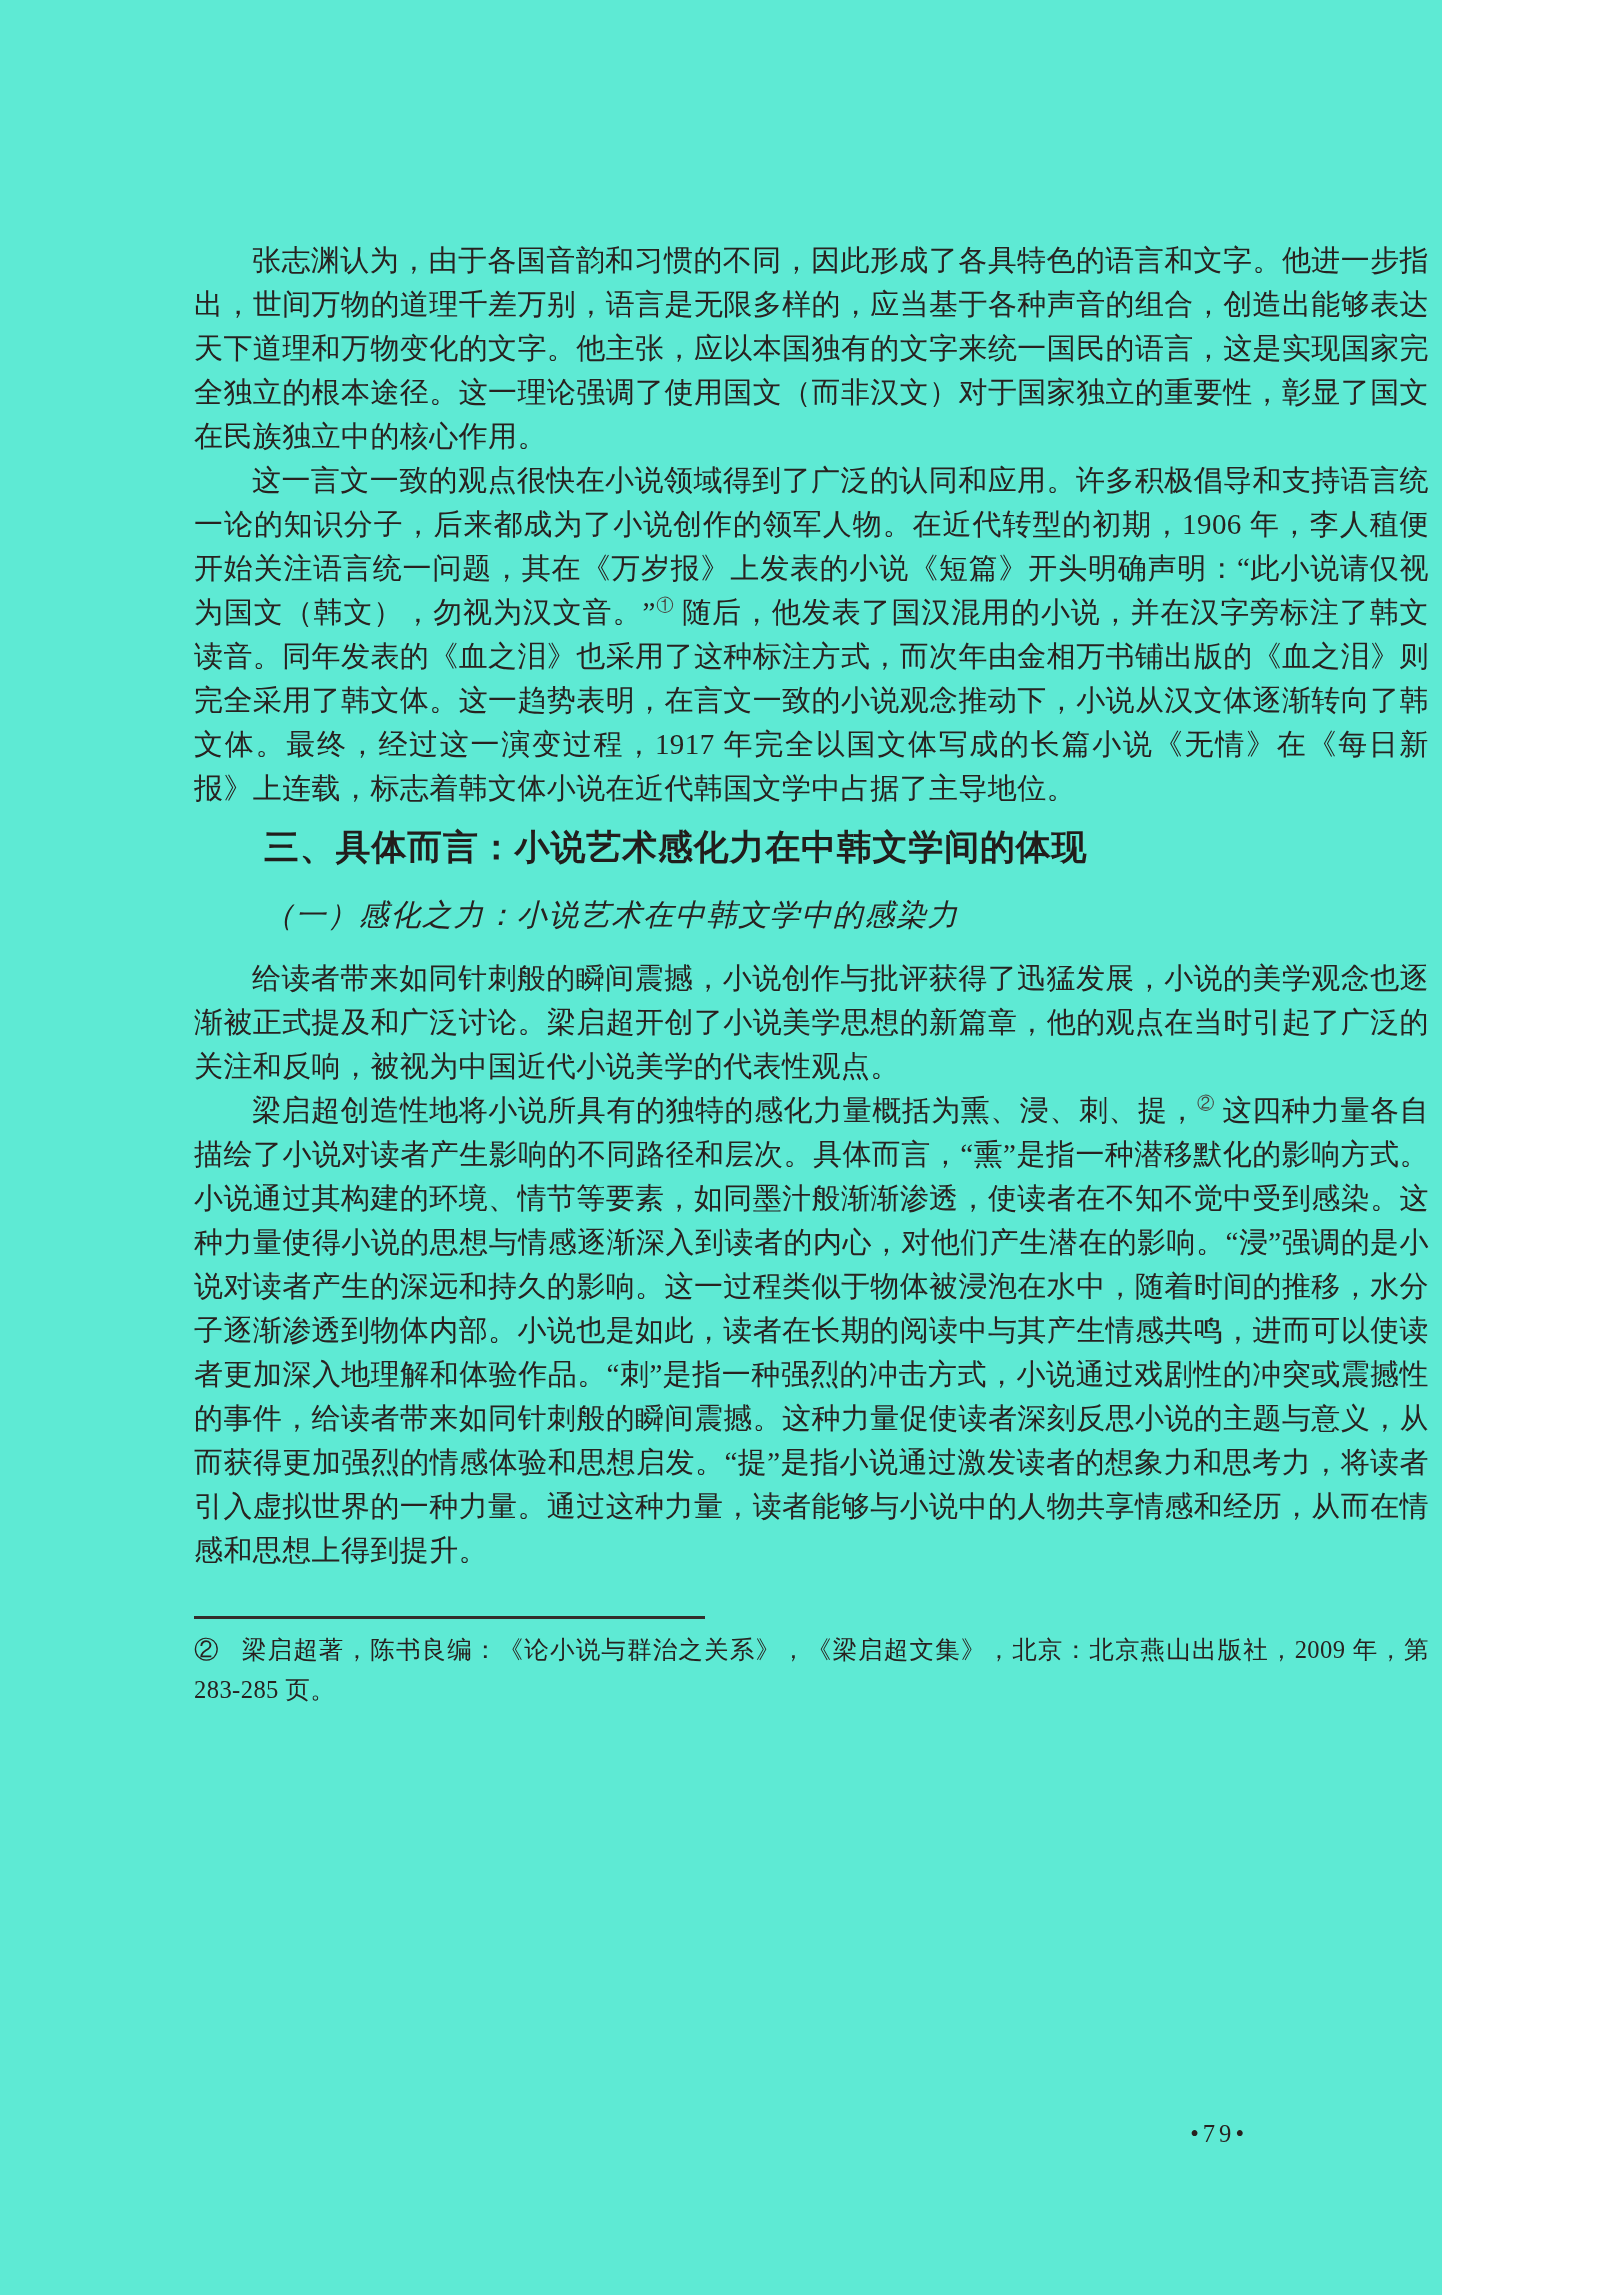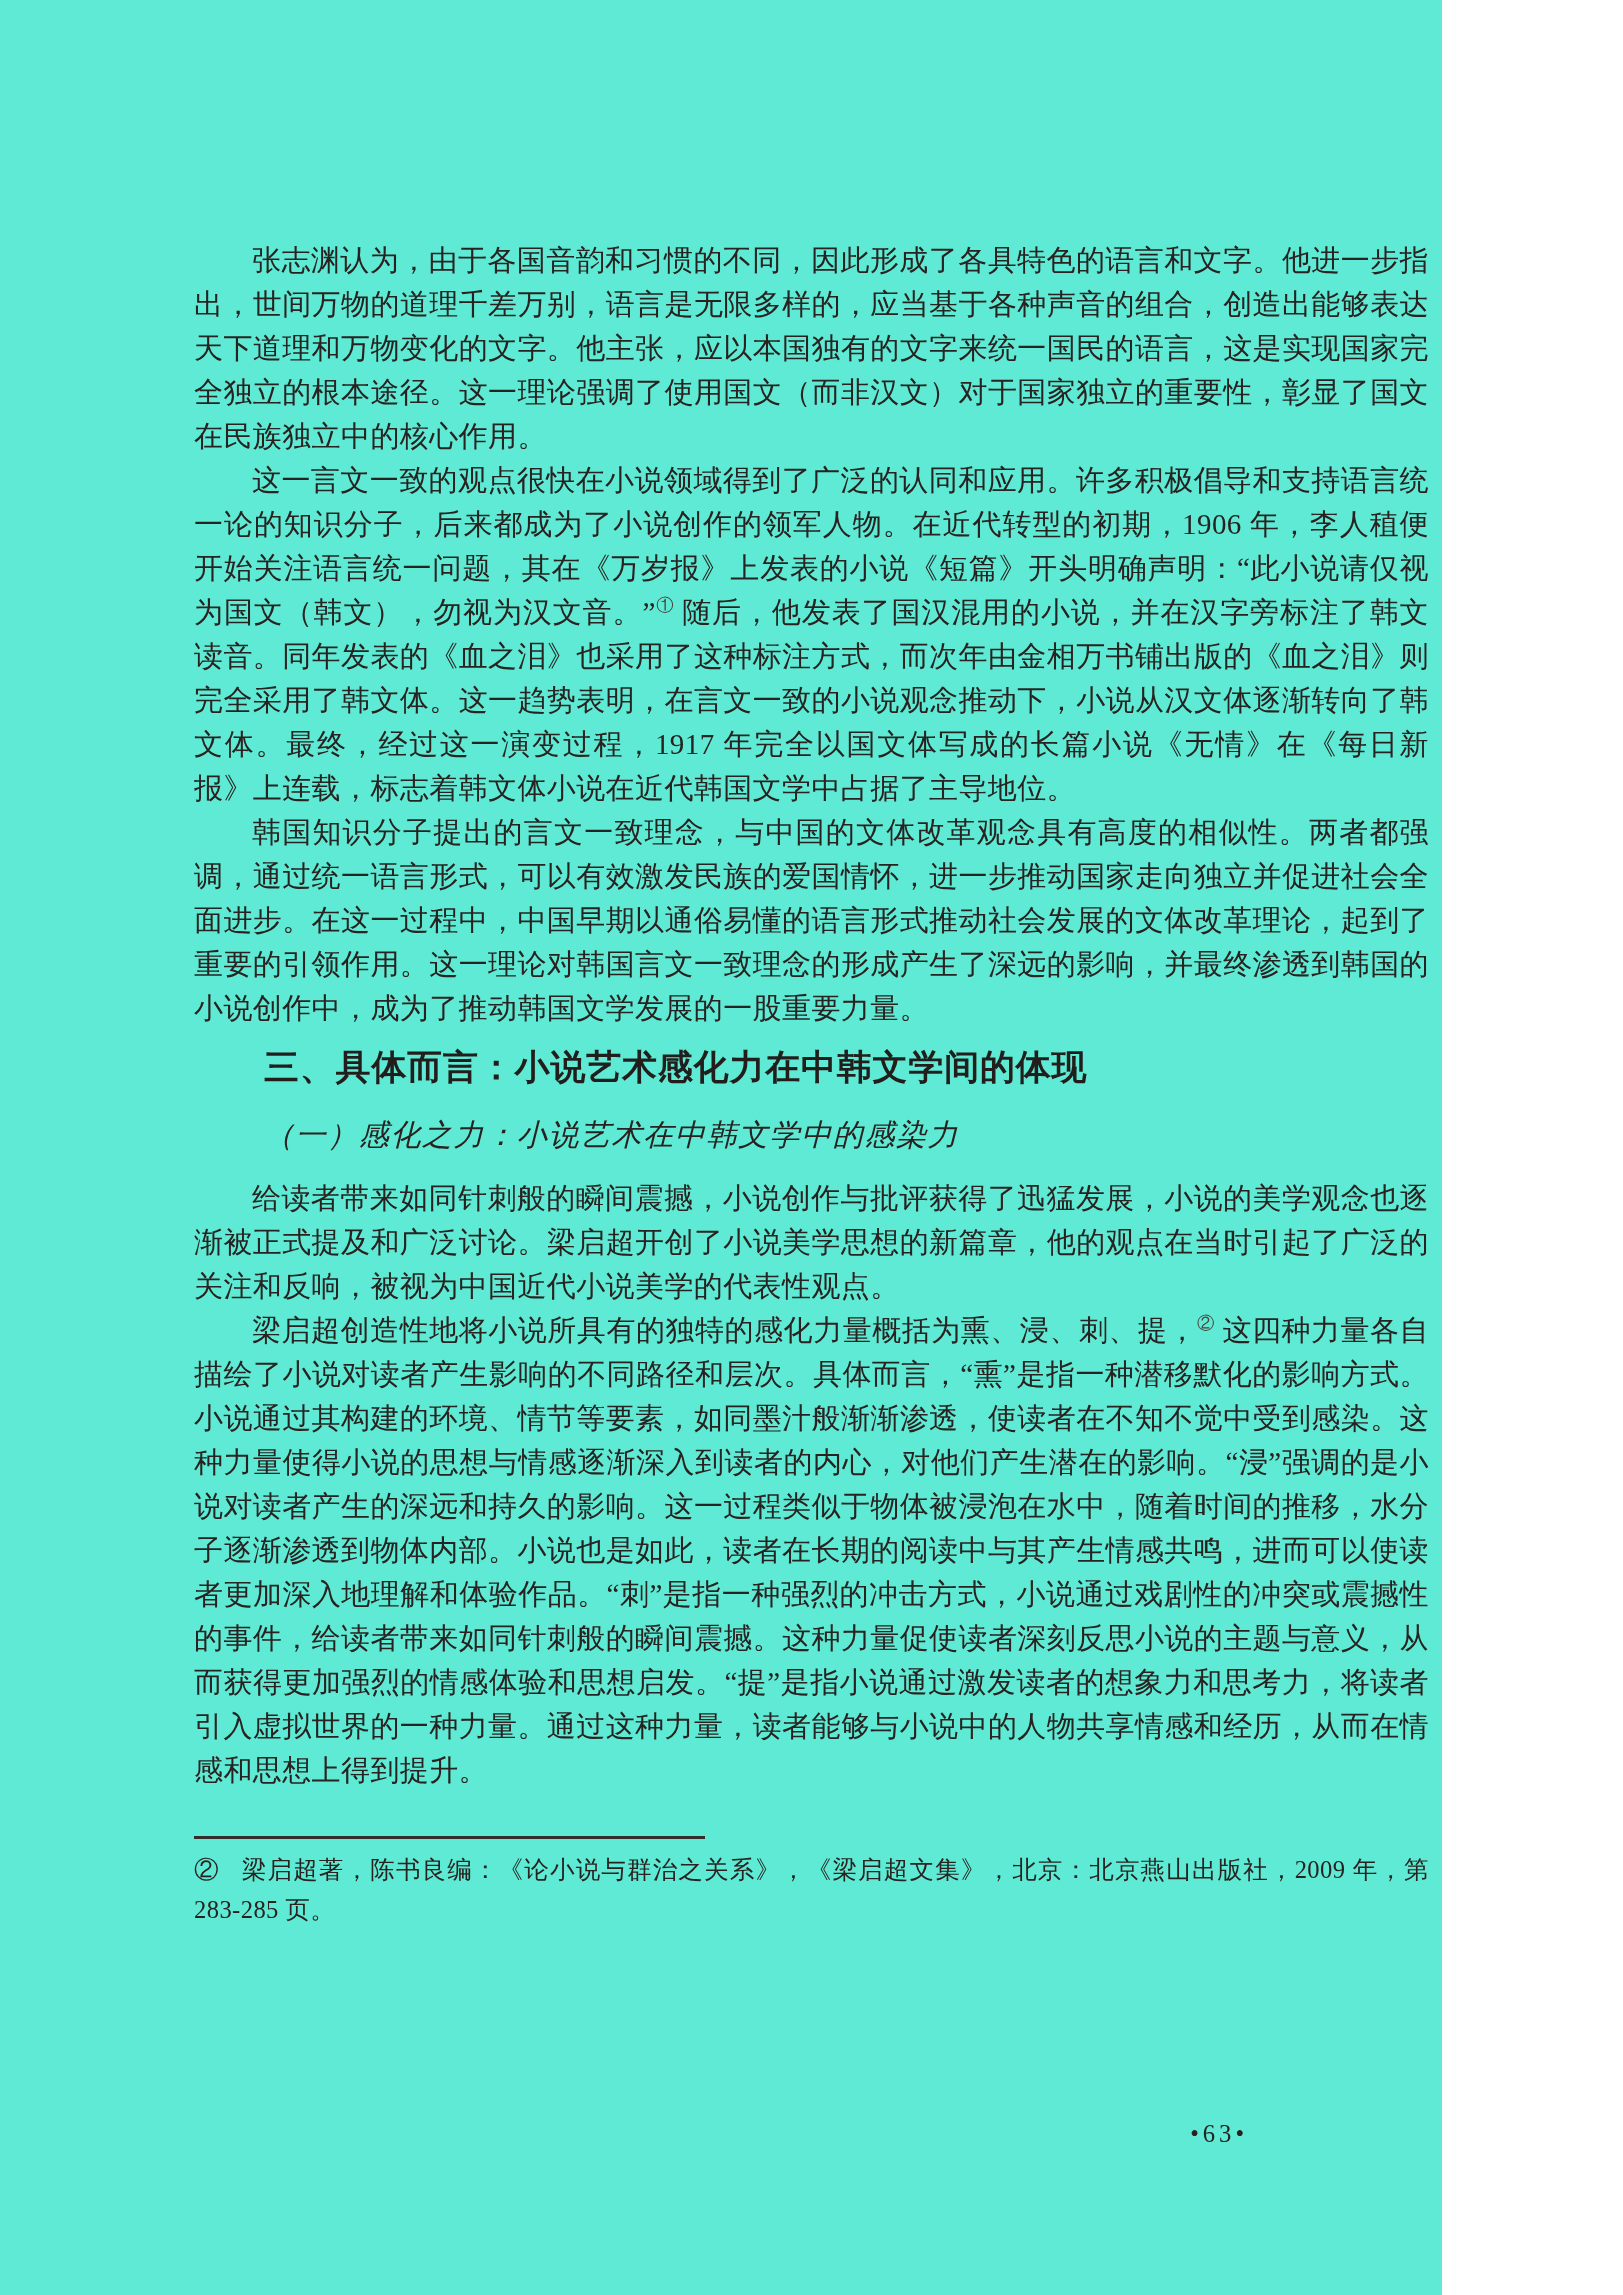--- a/index.html
+++ b/index.html
@@ -87,26 +87,25 @@
   }
 </style>
 </head>
 <body>
 
 <div class="page">
   <div class="content">
     <div>
         <p class="para">张志渊认为，由于各国音韵和习惯的不同，因此形成了各具特色的语言和文字。他进一步指出，世间万物的道理千差万别，语言是无限多样的，应当基于各种声音的组合，创造出能够表达天下道理和万物变化的文字。他主张，应以本国独有的文字来统一国民的语言，这是实现国家完全独立的根本途径。这一理论强调了使用国文（而非汉文）对于国家独立的重要性，彰显了国文在民族独立中的核心作用。</p>
         <p class="para">这一言文一致的观点很快在小说领域得到了广泛的认同和应用。许多积极倡导和支持语言统一论的知识分子，后来都成为了小说创作的领军人物。在近代转型的初期，1906 年，李人稙便开始关注语言统一问题，其在《万岁报》上发表的小说《短篇》开头明确声明：“此小说请仅视为国文（韩文），勿视为汉文音。”<sup class="fnref">①</sup> 随后，他发表了国汉混用的小说，并在汉字旁标注了韩文读音。同年发表的《血之泪》也采用了这种标注方式，而次年由金相万书铺出版的《血之泪》则完全采用了韩文体。这一趋势表明，在言文一致的小说观念推动下，小说从汉文体逐渐转向了韩文体。最终，经过这一演变过程，1917 年完全以国文体写成的长篇小说《无情》在《每日新报》上连载，标志着韩文体小说在近代韩国文学中占据了主导地位。</p>
-        <p class="para">韩国知识分子提出的言文一致理念，与中国的文体改革观念具有高度的相似性。两者都强调，通过统一语言形式，可以有效激发民族的爱国情怀，进一步推动国家走向独立并促进社会全面进步。在这一过程中，中国早期以通俗易懂的语言形式推动社会发展的文体改革理论，起到了重要的引领作用。这一理论对韩国言文一致理念的形成产生了深远的影响，并最终渗透到韩国的小说创作中，成为了推动韩国文学发展的一股重要力量。</p>
         <h2 class="heading">三、具体而言：小说艺术感化力在中韩文学间的体现</h2>
         <h3 class="subheading">（一）感化之力：小说艺术在中韩文学中的感染力</h3>
         <p class="para">给读者带来如同针刺般的瞬间震撼，小说创作与批评获得了迅猛发展，小说的美学观念也逐渐被正式提及和广泛讨论。梁启超开创了小说美学思想的新篇章，他的观点在当时引起了广泛的关注和反响，被视为中国近代小说美学的代表性观点。</p>
         <p class="para">梁启超创造性地将小说所具有的独特的感化力量概括为熏、浸、刺、提，<sup class="fnref">②</sup> 这四种力量各自描绘了小说对读者产生影响的不同路径和层次。具体而言，“熏”是指一种潜移默化的影响方式。小说通过其构建的环境、情节等要素，如同墨汁般渐渐渗透，使读者在不知不觉中受到感染。这种力量使得小说的思想与情感逐渐深入到读者的内心，对他们产生潜在的影响。“浸”强调的是小说对读者产生的深远和持久的影响。这一过程类似于物体被浸泡在水中，随着时间的推移，水分子逐渐渗透到物体内部。小说也是如此，读者在长期的阅读中与其产生情感共鸣，进而可以使读者更加深入地理解和体验作品。“刺”是指一种强烈的冲击方式，小说通过戏剧性的冲突或震撼性的事件，给读者带来如同针刺般的瞬间震撼。这种力量促使读者深刻反思小说的主题与意义，从而获得更加强烈的情感体验和思想启发。“提”是指小说通过激发读者的想象力和思考力，将读者引入虚拟世界的一种力量。通过这种力量，读者能够与小说中的人物共享情感和经历，从而在情感和思想上得到提升。</p>
       </div>
     <hr class="fn-sep">
     <div>
         <div class="footnote"><span class="fn-marker">②</span><span>梁启超著，陈书良编：《论小说与群治之关系》，《梁启超文集》，北京：北京燕山出版社，2009 年，第 283-285 页。</span></div>
       </div>
   </div>
-  <div class="page-number">•63•</div>
+  <div class="page-number">•79•</div>
 </div>
 
 
 </body></html>

